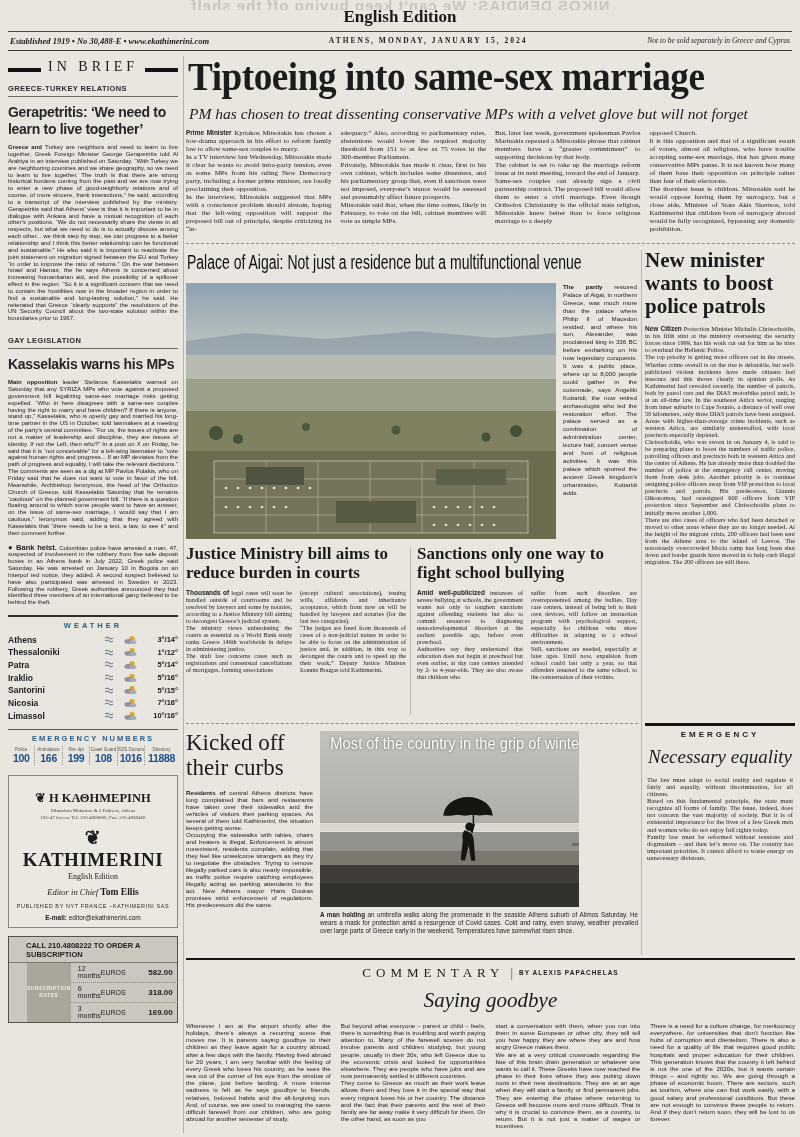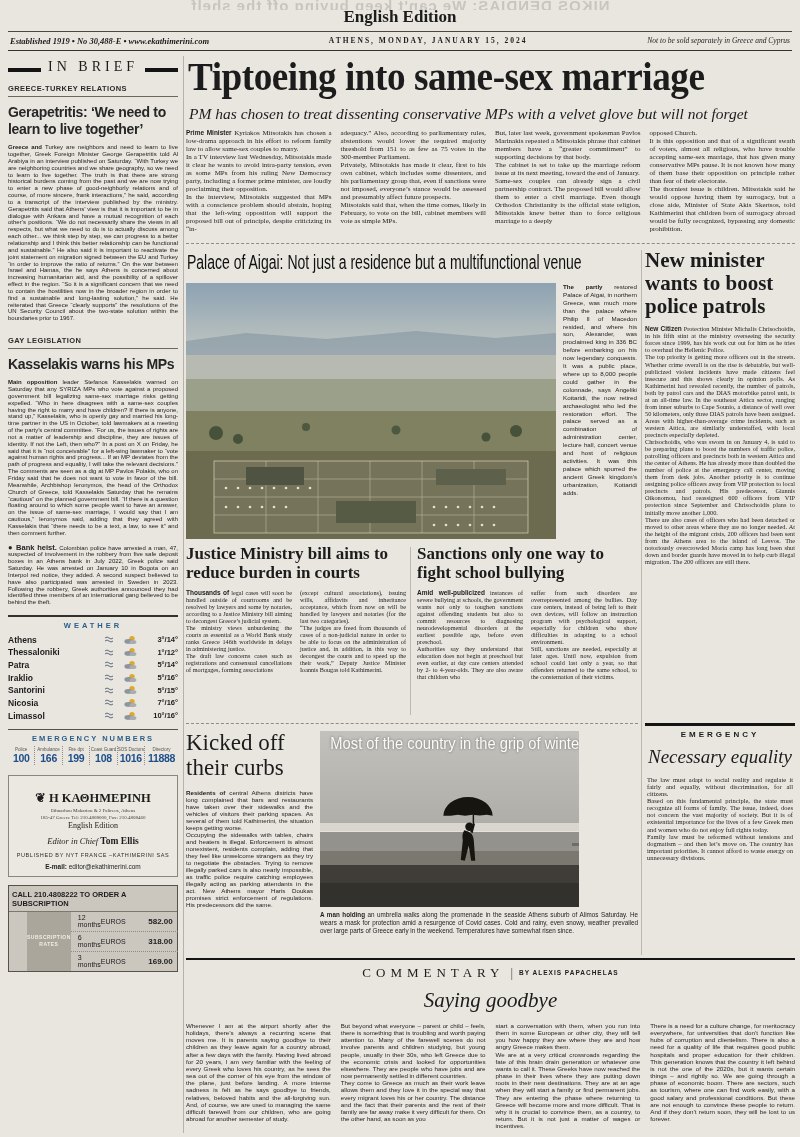--- a/index.html
+++ b/index.html
@@ -57,21 +57,21 @@
   .imp-addr{font:5px "Liberation Serif",serif;color:#3c3a36;margin-top:2px;}
   .imp-lat{font:bold 19px "Liberation Serif",serif;letter-spacing:.5px;margin-top:6px;}
   .imp-ed{font:8px "Liberation Serif",serif;margin-top:1px;}
   .imp-editor{font:italic 8.5px "Liberation Serif",serif;margin-top:6px;}
   .imp-editor b{font-style:normal;font-size:9.5px;}
   .imp-pub{font:5.5px "Liberation Sans",sans-serif;letter-spacing:.6px;margin-top:6px;color:#2e2c29;}
   .imp-mail{font:6.5px "Liberation Sans",sans-serif;margin-top:5px;}
   .imp-mail b{font-size:6.5px;}
 
   .subbox{margin-top:8px;border:1px solid #55524c;background:#cbc7bf;}
-  .sub-head{font:bold 7.5px "Liberation Sans",sans-serif;padding:4px 3px 3px;border-bottom:1px solid #7b786f;}
+  .sub-head{font:bold 7.5px "Liberation Sans",sans-serif;padding:4px 17px 3px;border-bottom:1px solid #7b786f;}
   .sub-body{display:flex;padding-left:18px;}
   .sub-rates{width:46px;background:#aaa69c;color:#f0ede6;display:flex;align-items:center;justify-content:center;
              text-align:center;font:bold 5px/1.4 "Liberation Sans",sans-serif;letter-spacing:.5px;}
   .sub-rows{flex:1;}
   .sub-row{display:flex;align-items:center;padding:2.5px 7px;border-bottom:1px dotted #8f8b82;}
   .sub-row:last-child{border-bottom:none;}
   .sub-term{flex:1;font:7px "Liberation Sans",sans-serif;}
   .sub-cur{width:36px;font:7px "Liberation Sans",sans-serif;}
   .sub-price{width:36px;text-align:right;font:bold 8px "Liberation Sans",sans-serif;}
 
@@ -313,20 +313,21 @@
           <div class="e-label">Directory</div>
           <div class="e-num">11888</div>
         </div>
       </div>
     </div>
 
     <div class="imprint">
       <div class="imp-gr"><span>❦</span> <span>Η ΚΑΘΗΜΕΡΙΝΗ</span></div>
       <div class="imp-addr">Ethnarhou Makariou &amp; 2 Falireos, Athens</div>
       <div class="imp-addr">185-47 Greece Tel: 210.4808000, Fax: 210.4808460</div>
+      <div class="imp-lat"><span>❦</span> <span>KATHIMERINI</span></div>
       <div class="imp-ed">English Edition</div>
       <div class="imp-editor"><span>Editor in Chief</span> <b>Tom Ellis</b></div>
       <div class="imp-pub">PUBLISHED BY NYT FRANCE –KATHIMERINI SAS</div>
       <div class="imp-mail"><b>E-mail:</b> <span>editor@ekathimerini.com</span></div>
     </div>
 
     <div class="subbox">
       <div class="sub-head">CALL 210.4808222 TO ORDER A SUBSCRIPTION</div>
       <div class="sub-body">
         <div class="sub-rates">SUBSCRIPTION RATES</div>

